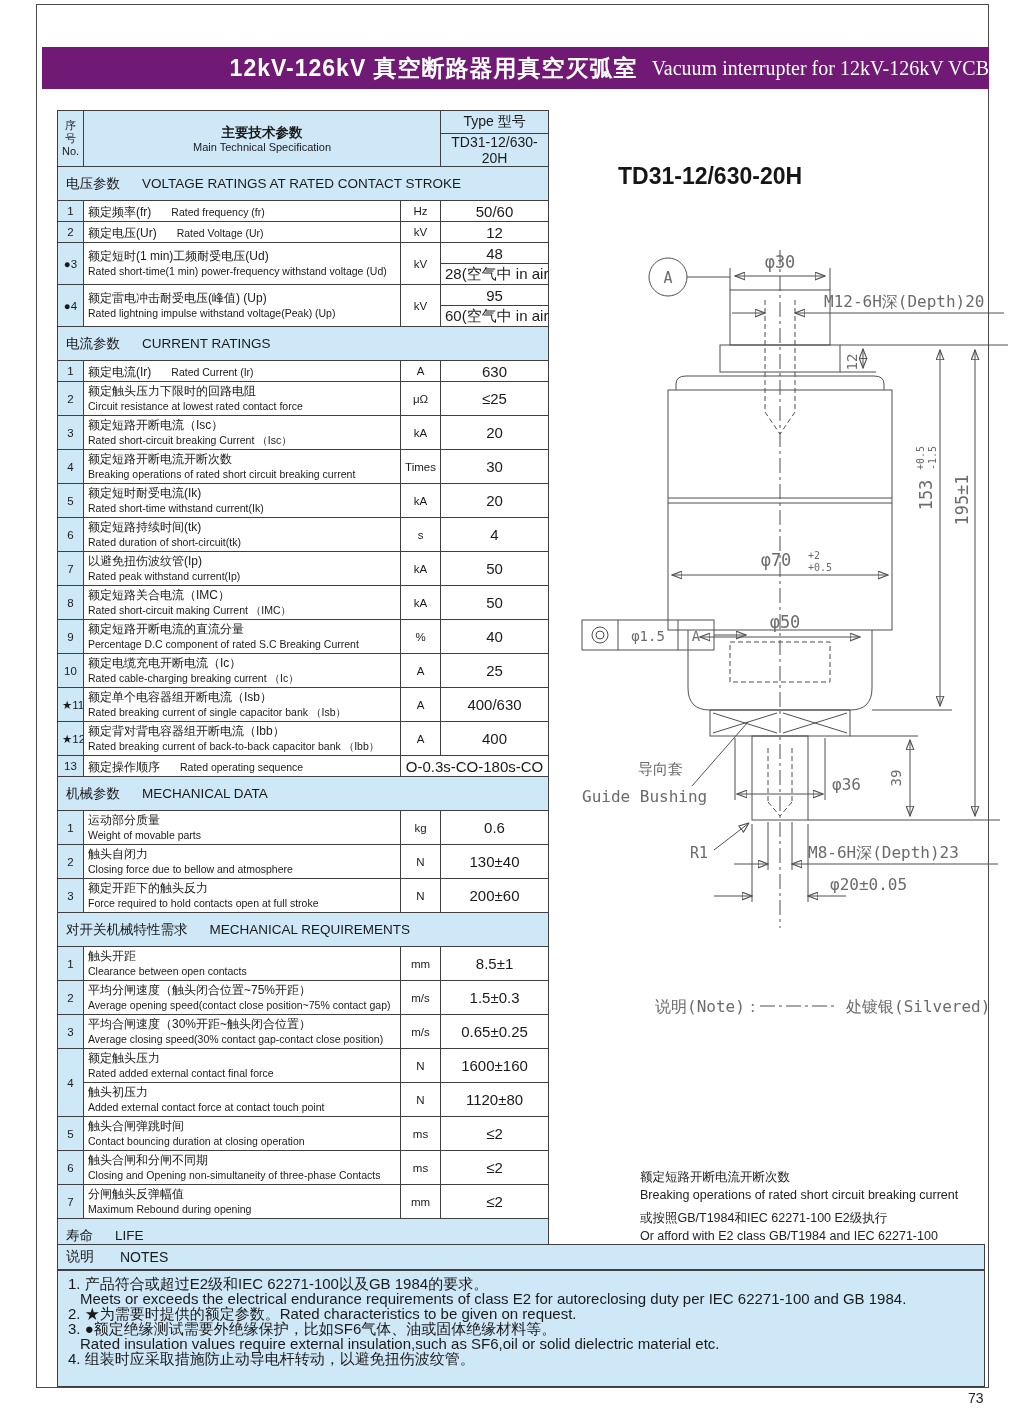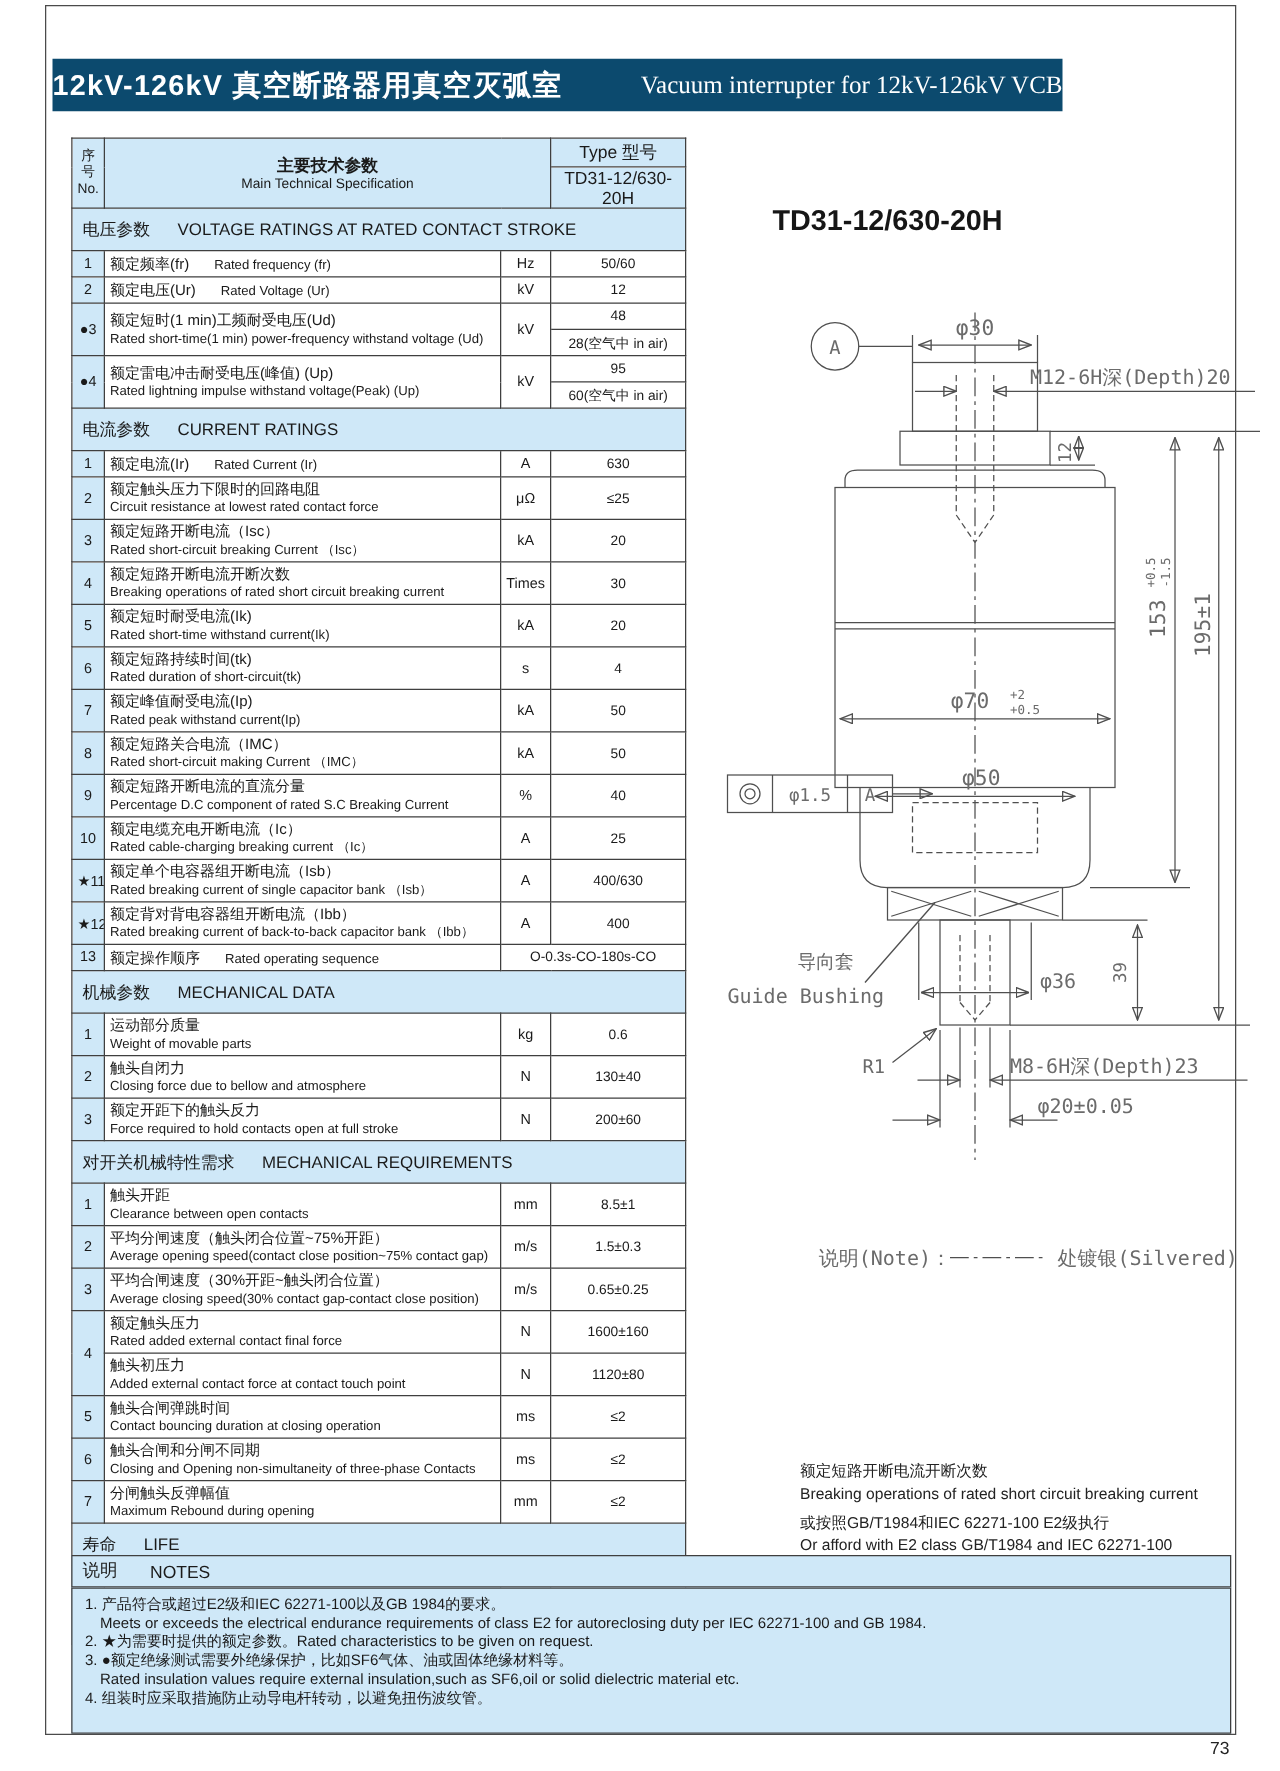--- a/index.html
+++ b/index.html
@@ -1,18 +1,18 @@
 <!DOCTYPE html>
 <html><head>
 <meta charset="utf-8">
 <style>
   html,body{margin:0;padding:0;background:#fff;}
   body{width:1024px;height:1417px;position:relative;font-family:"Liberation Sans",sans-serif;color:#1a1a1a;}
   .page-frame{position:absolute;left:36px;top:4px;width:951px;height:1382px;border:1px solid #4a4a4a;background:#fff;}
-  .banner{position:absolute;left:42px;top:47px;width:808px;height:42px;background:#0c4a6e;display:flex;align-items:center;justify-content:space-between;gap:14px;}
+  .banner{position:absolute;left:42px;top:47px;width:947px;height:42px;background:#701a75;display:flex;align-items:center;justify-content:flex-end;gap:14px;}
   .banner .cn{color:#fff;font-size:23px;font-weight:bold;letter-spacing:1px;}
   .banner .en{color:#fff;font-size:20px;font-family:"Liberation Serif",serif;}
   
   table.spec{position:absolute;left:57px;top:110px;width:491px;border-collapse:collapse;table-layout:fixed;background:#fff;}
   table.spec td{border:1px solid #3f3f3f;padding:0 4px;vertical-align:middle;overflow:hidden;}
   tr.thead{height:23px;}
   tr.thead td{background:#cfe8f8;text-align:center;}
   .th-no div{font-size:11px;line-height:13px;}
   .th-spec .cn-h{font-size:13.5px;font-weight:bold;line-height:17px;}
   .th-spec .en-h{font-size:11px;line-height:13px;}
@@ -23,27 +23,27 @@
   .sec-cn{font-size:13.5px;margin-right:22px;}
   .sec-en{font-size:13.5px;}
   tr.r1{height:21px;}
   tr.r2{height:34px;}
   td.no-cell{background:#cfe8f8;text-align:center;font-size:11.5px;padding:0 1px;}
   td.desc-cell{padding:1px 5px;}
   td.desc-cell .cn{font-size:12px;line-height:15px;white-space:nowrap;}
   td.desc-cell .en{font-size:10.5px;line-height:14px;white-space:nowrap;}
   .desc-inline .en-inline{margin-left:20px;font-size:11px;}
   td.unit-cell{text-align:center;font-size:11.5px;padding:0 1px;}
-  td.val-cell{text-align:center;font-size:11px;white-space:nowrap;}
+  td.val-cell{text-align:center;font-size:15px;white-space:nowrap;}
   
   .notes-bar{position:absolute;left:57px;top:1244px;width:928px;height:26px;background:#cfe8f8;border:1px solid #3f3f3f;display:flex;align-items:center;box-sizing:border-box;padding-left:8px;}
   .notes-bar .cn{font-size:14px;margin-right:26px;}
   .notes-bar .en{font-size:14px;}
   .notes-box{position:absolute;left:57px;top:1270px;width:928px;height:117px;background:#cfe8f8;border:1px solid #3f3f3f;box-sizing:border-box;padding:5px 10px;}
-  .notes-box .nl{font-size:12px;line-height:15px;white-space:nowrap;}
+  .notes-box .nl{font-size:15px;line-height:15px;white-space:nowrap;}
   .notes-box .ind{padding-left:12px;}
   
   .drawing{position:absolute;left:580px;top:150px;}
   .drawing path,.drawing line,.drawing rect,.drawing circle,.drawing polyline{stroke:#4f4f4f;stroke-width:1;fill:none;}
   .drawing .cl{stroke-dasharray:15 4 3 4;}
   .drawing .dash{stroke-dasharray:5 3;}
   .drawing text{fill:#6b6b6b;font-family:"DejaVu Sans Mono",monospace;stroke:none;}
   .drawing text.t-title{fill:#161616;font-family:"Liberation Sans",sans-serif;font-weight:bold;font-size:23px;}
   .drawing .d16{font-size:16px;} .drawing .d17{font-size:17px;} .drawing .d14{font-size:14px;} .drawing .d10{font-size:10px;} .drawing .d15{font-size:15px;}
   .side-note{position:absolute;left:640px;top:1168px;width:370px;}
@@ -178,21 +178,21 @@
         <td class="desc-cell">
           <div class="cn">额定短路持续时间(tk)</div>
           <div class="en">Rated duration of short-circuit(tk)</div>
         </td>
         <td class="unit-cell">s</td>
         <td class="val-cell">4</td>
       </tr>
       <tr class="r2">
         <td class="no-cell">7</td>
         <td class="desc-cell">
-          <div class="cn">额定峰值耐受电流(Ip)</div>
+          <div class="cn">以避免扭伤波纹管(Ip)</div>
           <div class="en">Rated peak withstand current(Ip)</div>
         </td>
         <td class="unit-cell">kA</td>
         <td class="val-cell">50</td>
       </tr>
       <tr class="r2">
         <td class="no-cell">8</td>
         <td class="desc-cell">
           <div class="cn">额定短路关合电流（IMC）</div>
           <div class="en">Rated short-circuit making Current （IMC）</div>

